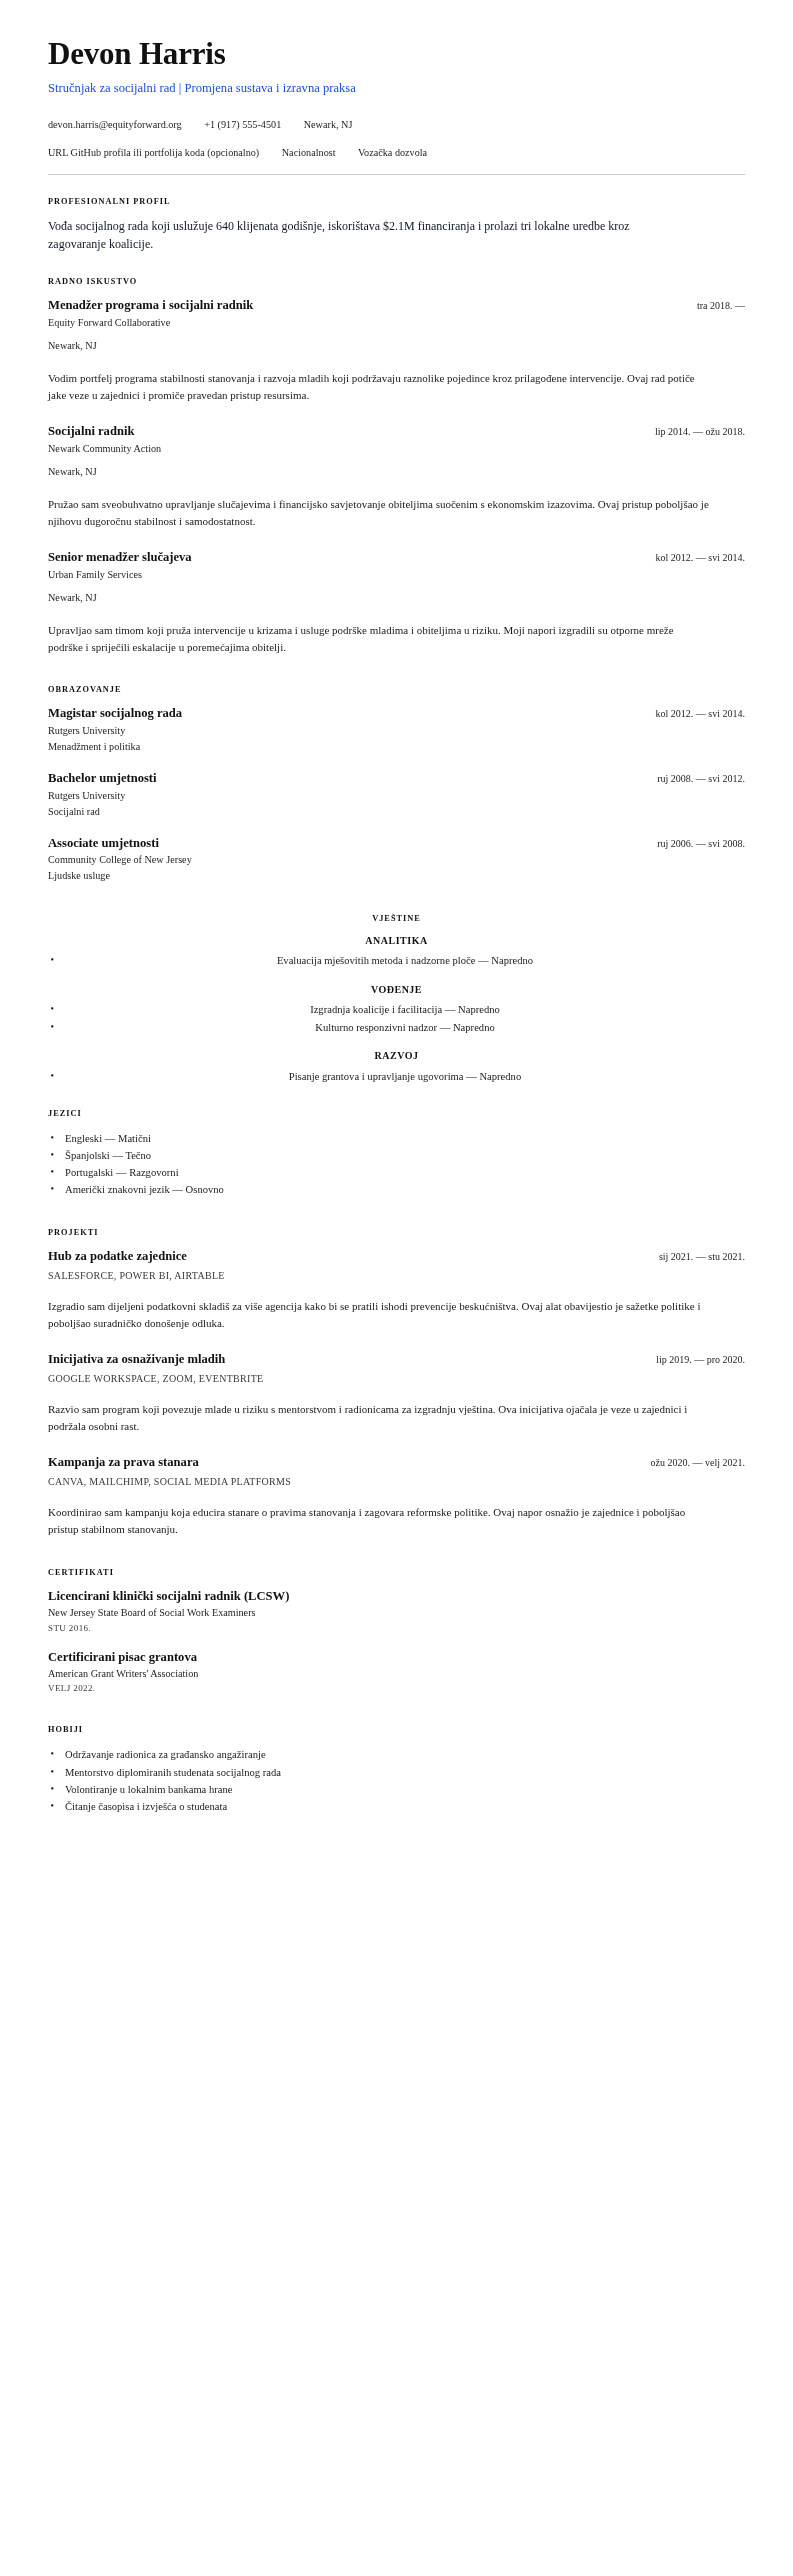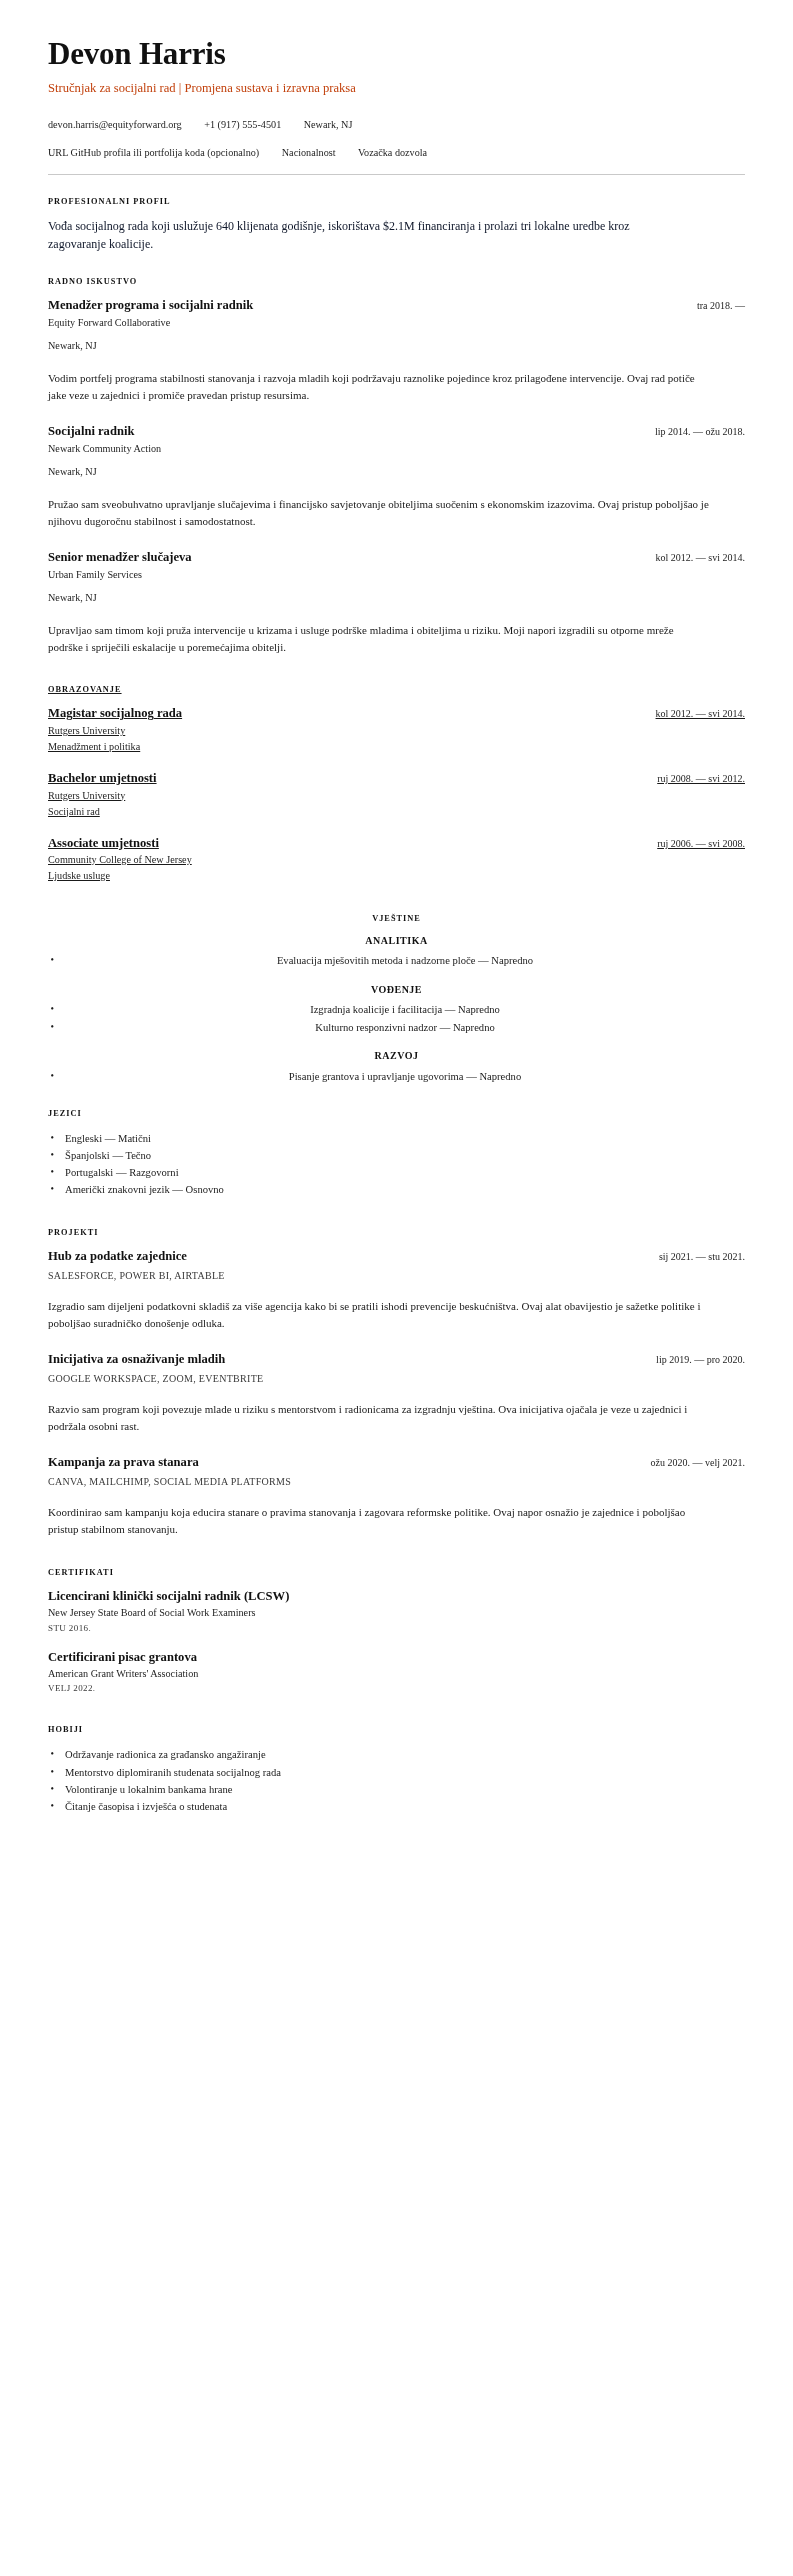--- a/index.html
+++ b/index.html
@@ -28,21 +28,21 @@
     font-weight: bold;
     letter-spacing: -0.2px;
     line-height: 1.05;
     margin: 0 0 9.3px 0;
     color: #111111;
   }
   .headline {
     font-size: 12.6px;
     line-height: 1.35;
     margin: 0 0 20px 0;
-    color: #c2410c;
+    color: #1d4ed8;
   }
   .contact-line {
     font-size: 10.2px;
     line-height: 1.5;
     margin: 0 0 13.2px 0;
     color: #1d1d1d;
     display: flex;
     flex-wrap: wrap;
   }
   .contact-line .ci { margin-right: 22.5px; white-space: nowrap; }
@@ -230,21 +230,21 @@
       <div class="entry-head">
         <div class="entry-title">Senior menadžer slučajeva</div>
         <div class="entry-dates">kol 2012. — svi 2014.</div>
       </div>
       <div class="entry-org">Urban Family Services</div>
       <div class="entry-loc">Newark, NJ</div>
       <p class="entry-desc">Upravljao sam timom koji pruža intervencije u krizama i usluge podrške mladima i obiteljima u riziku. Moji napori izgradili su otporne mreže podrške i spriječili eskalacije u poremećajima obitelji.</p>
     </div>
   </section>
 
-  <section class="section" style="margin-top:29px;text-decoration:underline;">
+  <section class="section" style="margin-top:29px;">
     <h2 class="section-title">OBRAZOVANJE</h2>
 
     <div class="entry" style="margin-bottom:17px;">
       <div class="entry-head">
         <div class="entry-title">Magistar socijalnog rada</div>
         <div class="entry-dates">kol 2012. — svi 2014.</div>
       </div>
       <div class="entry-org">Rutgers University</div>
       <div class="entry-field">Menadžment i politika</div>
     </div>

